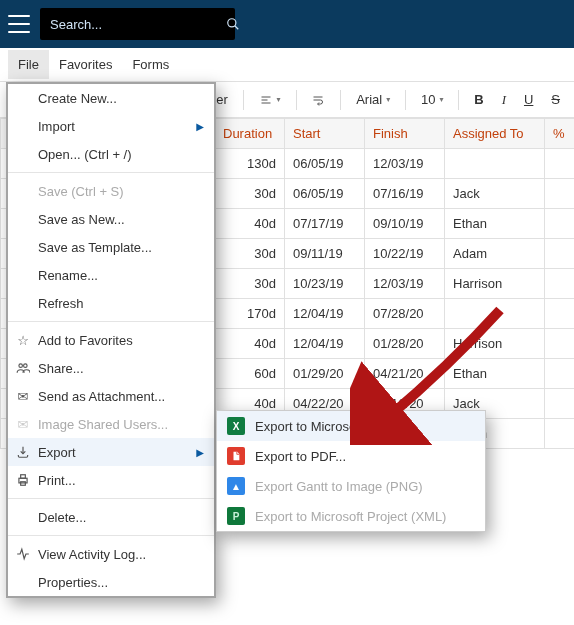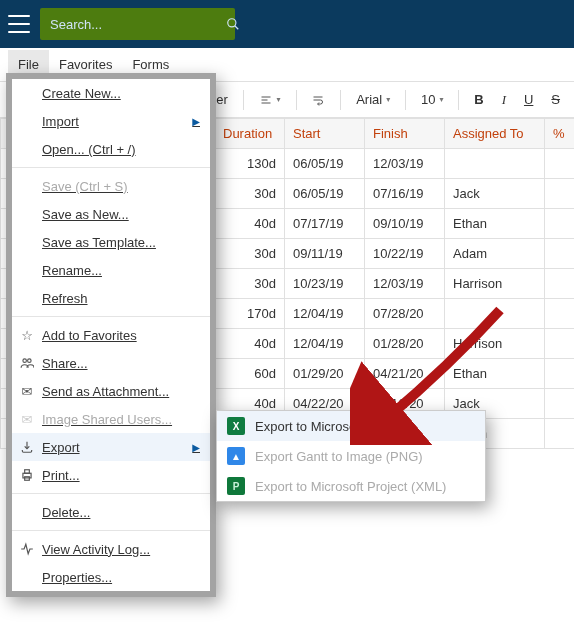--- a/index.html
+++ b/index.html
@@ -1,40 +1,40 @@
 <!DOCTYPE html>
 <html><head>
 <meta charset="utf-8">
 <style>
   * { box-sizing: border-box; margin: 0; padding: 0; }
   body { font-family: Arial, sans-serif; font-size: 13px; color: #333; background: #fff; width: 574px; height: 625px; overflow: hidden; position: relative; }
   .topbar { background: #0b3a5e; height: 48px; display: flex; align-items: center; padding: 0 8px; gap: 10px; }
   .hamburger { width: 22px; height: 18px; display: flex; flex-direction: column; justify-content: space-between; cursor: pointer; }
   .hamburger span { height: 2px; background: #fff; border-radius: 1px; }
-  .searchwrap { background: #4d7c0f; height: 32px; display: flex; align-items: center; padding: 0 10px; width: 195px; border-radius: 2px; }
+  .searchwrap { background: #000000; height: 32px; display: flex; align-items: center; padding: 0 10px; width: 195px; border-radius: 2px; }
   .searchwrap input { background: transparent; border: none; outline: none; color: #fff; font-size: 13px; flex: 1; }
   .searchwrap input::placeholder { color: #cfe3f5; }
   .searchwrap .sicon { color: #cfe3f5; }
   .menubar { height: 34px; display: flex; align-items: center; padding: 0 8px; border-bottom: 1px solid #e0e0e0; gap: 0; }
   .menubar .mitem { padding: 7px 10px; cursor: pointer; }
   .menubar .mitem.active { background: #e8e8e8; }
   .toolbar { height: 36px; display: flex; align-items: center; padding: 0 8px; border-bottom: 1px solid #e0e0e0; gap: 6px; }
   .toolbar .tbtn { display: flex; align-items: center; gap: 4px; padding: 4px 6px; cursor: pointer; }
   .toolbar .sep { width: 1px; height: 20px; background: #ddd; margin: 0 3px; }
   .gridwrap { position: relative; }
   table { border-collapse: collapse; width: 100%; table-layout: fixed; }
   th, td { border: 1px solid #e0e0e0; padding: 6px 8px; height: 30px; font-size: 13px; text-align: left; white-space: nowrap; overflow: hidden; }
   th { background: #f6f6f6; font-weight: normal; color: #c2410c; }
   td.num { text-align: right; }
   col.c-dur { width: 70px; }
   col.c-start { width: 80px; }
   col.c-fin { width: 80px; }
   col.c-ass { width: 100px; }
   col.c-pct { width: 30px; }
-  .filemenu { position: absolute; left: 6px; top: 73px; width: 210px; background: #fff; border: 6px solid #a3a3a3; box-shadow: 4px 6px 16px rgba(0,0,0,0.35); z-index: 20; text-decoration: underline; }
+  .filemenu { position: absolute; left: 6px; top: 82px; width: 210px; background: #fff; border: 2px solid #a3a3a3; box-shadow: 4px 6px 16px rgba(0,0,0,0.35); z-index: 20; }
   .fmrow { display: flex; align-items: center; padding: 6px 10px 6px 30px; position: relative; cursor: pointer; min-height: 28px; }
   .fmrow.dis { color: #aaa; cursor: default; }
   .fmrow.sel { background: #eef4fb; }
   .fmrow .fmicon { position: absolute; left: 7px; width: 16px; height: 16px; display: flex; align-items: center; justify-content: center; color: #555; }
   .fmrow .chev { margin-left: auto; color: #0b5aa0; font-size: 10px; }
   .fmdiv { height: 1px; background: #e4e4e4; margin: 4px 0; }
   .submenu { position: absolute; left: 216px; top: 410px; width: 270px; background: #fff; border: 1px solid #ccc; box-shadow: 4px 6px 16px rgba(0,0,0,0.35); z-index: 21; }
   .smrow { display: flex; align-items: center; padding: 6px 10px 6px 10px; min-height: 30px; cursor: pointer; gap: 10px; }
   .smrow.sel { background: #eef4fb; }
   .smrow.dis { color: #aaa; cursor: default; }
@@ -308,20 +308,29 @@
   <div class="fmrow">
       <span>Properties...</span>
     </div>
 </div>
 
 <div class="submenu">
   <div class="smrow sel">
       <span class="iconbox ic-excel">X</span>
       <span>Export to Microsoft Excel</span>
     </div>
+  <div class="smrow">
+      <span class="iconbox ic-pdf">
+        <svg width="10" height="12" viewBox="0 0 24 24" fill="#fff">
+          <path d="M6 2h9l5 5v15H6z"></path>
+          <path d="M14 2v6h6" fill="none" stroke="#e03c2d" stroke-width="2"></path>
+        </svg>
+      </span>
+      <span>Export to PDF...</span>
+    </div>
   <div class="smrow dis">
       <span class="iconbox ic-img">▲</span>
       <span>Export Gantt to Image (PNG)</span>
     </div>
   <div class="smrow dis">
       <span class="iconbox ic-proj">P</span>
       <span>Export to Microsoft Project (XML)</span>
     </div>
 </div>
 

